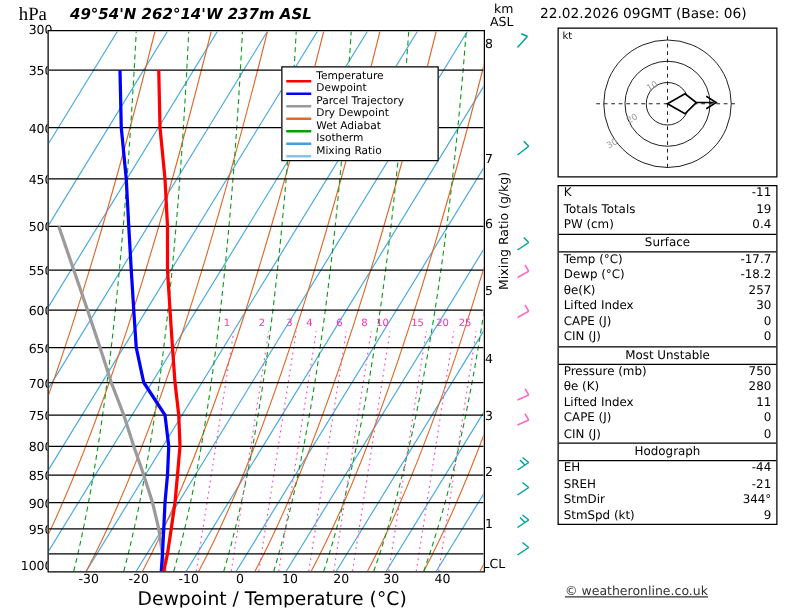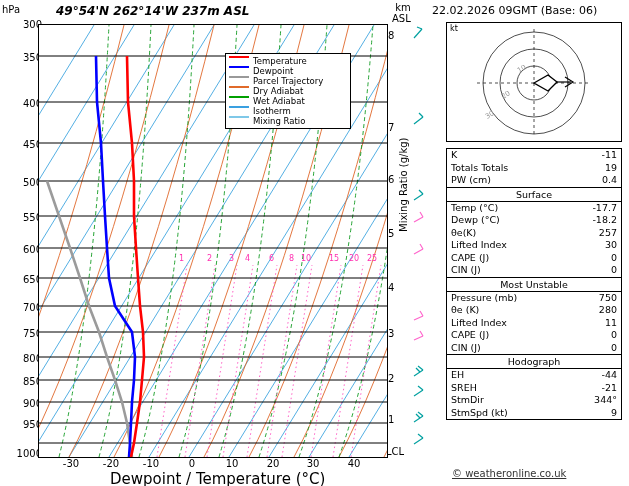--- a/index.html
+++ b/index.html
@@ -1,37 +1,37 @@
 <!DOCTYPE html>
 <html><head>
 <meta charset="utf-8">
 <style>
   html,body{margin:0;padding:0;background:#fff;}
   body{width:629px;height:486px;position:relative;font-family:"DejaVu Sans",sans-serif;color:#000;overflow:hidden;}
 
   
   #skewt{position:absolute;left:0;top:0;width:430px;height:486px;}
   #plot-title{position:absolute;left:56px;top:4px;font-size:12px;font-weight:bold;font-style:italic;}
-  #hpa-label{position:absolute;left:2px;top:4px;font-size:10px;}
+  #hpa-label{position:absolute;left:15px;top:4px;font-size:15px;font-family:Liberation Serif, serif;}
   #km-label{position:absolute;left:392px;top:2px;font-size:10px;line-height:11px;text-align:right;}
 
   #grid{position:absolute;left:38px;top:24px;width:348px;height:432px;border:1px solid #000;overflow:hidden;background:#fff;}
   #grid svg{position:absolute;left:0;top:0;}
 
   .ytick{position:absolute;right:388px;font-size:10px;text-align:right;width:34px;}
   .ytick2{position:absolute;left:388px;font-size:10px;text-align:left;width:22px;}
   .xtick{position:absolute;top:458px;font-size:10px;text-align:center;width:40px;}
 
   #xaxis-label{position:absolute;left:110px;top:470px;font-size:15px;}
   #mixlabel{position:absolute;left:398px;top:232px;font-size:10px;transform:rotate(-90deg);transform-origin:left top;white-space:nowrap;}
   #lcl{position:absolute;left:386px;top:446px;font-size:10px;color:#000;}
 
   
   #legend{position:absolute;left:186px;top:28px;width:118px;background:#fff;border:1px solid #000;padding:2px 3px;font-size:8.5px;line-height:10px;}
-  #legend .row{display:flex;align-items:flex-start;height:10px;}
+  #legend .row{display:flex;align-items:flex-end;height:10px;}
   #legend .sw{width:20px;height:0;border-top:2px solid #000;margin-right:4px;flex:none;}
 
   
   #right{position:absolute;left:432px;top:0;width:197px;height:486px;}
   #date-title{position:absolute;left:0px;top:4px;font-size:11px;font-weight:normal;white-space:nowrap;}
 
   #hodo-box{position:absolute;left:14px;top:22px;width:174px;height:118px;border:1px solid #000;background:#fff;}
   #hodo-box .kt{position:absolute;left:3px;top:1px;font-size:8px;}
 
   #tbl{position:absolute;left:14px;top:148px;width:174px;border:1px solid #000;background:#fff;font-size:9.5px;}
@@ -195,21 +195,21 @@
       <div class="row">
         <span class="sw" style="border-top-color:#0000ff"></span>
         <span>Dewpoint</span>
       </div>
       <div class="row">
         <span class="sw" style="border-top-color:#999999"></span>
         <span>Parcel Trajectory</span>
       </div>
       <div class="row">
         <span class="sw" style="border-top-color:#e06a2a"></span>
-        <span>Dry Adiabat</span>
+        <span>Dry Dewpoint</span>
       </div>
       <div class="row">
         <span class="sw" style="border-top-color:#00a000"></span>
         <span>Wet Adiabat</span>
       </div>
       <div class="row">
         <span class="sw" style="border-top-color:#3aa0e0"></span>
         <span>Isotherm</span>
       </div>
       <div class="row">

